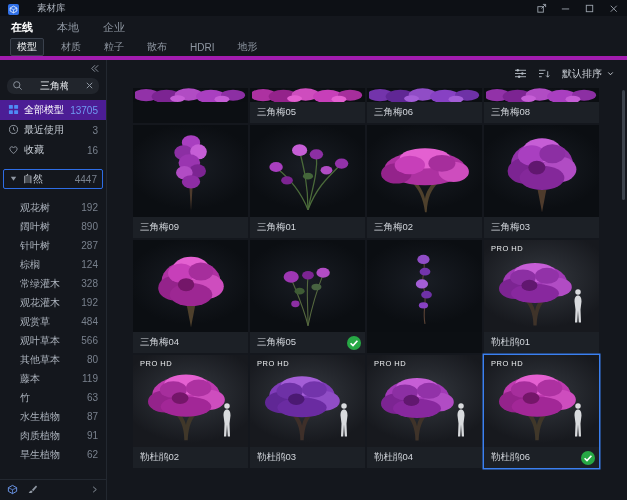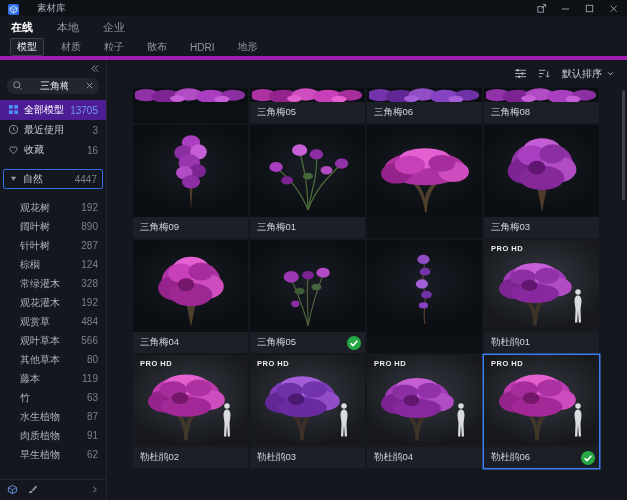--- a/index.html
+++ b/index.html
@@ -42,21 +42,21 @@
 .toolbar{height:28px;display:flex;align-items:center;justify-content:flex-end;gap:11px;padding:0 12px 0 0;flex:0 0 auto}
 .sortwrap{display:flex;align-items:center;gap:4px;color:#ccd1d8;font-size:10px}
 .grid{margin-left:26px;display:grid;grid-template-columns:repeat(4,115px);gap:2px;align-content:start}
 .cell{position:relative;background:#0c0f13}
 .thumb{height:92px;position:relative;overflow:hidden;background:radial-gradient(ellipse 70% 60% at 50% 45%,#191d24 0%,#0b0e12 78%);display:flex;align-items:flex-end;justify-content:center}
 .cell.cut .thumb{height:14px}
 .namebar{height:21px;background:#1c2026;display:flex;align-items:center;padding:0 7px;position:relative}
 .nm{font-size:9.5px;color:#d2d6dc;white-space:nowrap;overflow:hidden}
 .cell.pro .thumb{background:radial-gradient(ellipse 75% 65% at 50% 42%,#34383f 0%,#17191e 82%)}
 .cell.sel{box-shadow:0 0 0 1.5px #3b80f0;z-index:2}
-.pro-badge{position:absolute;top:4px;left:7px;font-size:7.5px;font-weight:bold;letter-spacing:.5px;color:#eceef0;z-index:2}
+.pro-badge{position:absolute;top:4px;left:7px;font-size:7.5px;font-weight:normal;letter-spacing:.5px;color:#eceef0;z-index:2}
 .check{position:absolute;right:4px;bottom:3px;width:14px;height:14px;z-index:3}
 .tree{display:block;margin-bottom:3px}
 .strip{position:absolute;bottom:0;left:2px;width:111px;height:15px}
 .canopy{position:absolute;left:6px;bottom:5px}
 .human{position:absolute;right:15px;bottom:7px}
 .v2{filter:hue-rotate(12deg) brightness(1.06)}
 .v3{filter:hue-rotate(-14deg) brightness(.94)}
 .vscroll{position:absolute;top:30px;right:2px;width:3px;height:110px;border-radius:2px;background:#3c424b}
 .defs{position:absolute;width:0;height:0;overflow:hidden}
 </style>
@@ -415,20 +415,23 @@
           <div class="namebar">
               <span class="nm">三角梅01</span>
             </div>
         </div>
         <div class="cell">
           <div class="thumb">
               <svg class="tree v2" viewBox="0 0 120 90" width="104" height="76">
                 <use href="#tr-wide"></use>
               </svg>
             </div>
+          <div class="namebar">
+              <span class="nm">三角梅02</span>
+            </div>
         </div>
         <div class="cell">
           <div class="thumb">
               <svg class="tree" viewBox="0 0 100 100" width="96" height="86">
                 <use href="#tr-bushy"></use>
               </svg>
             </div>
           <div class="namebar">
               <span class="nm">三角梅03</span>
             </div>

